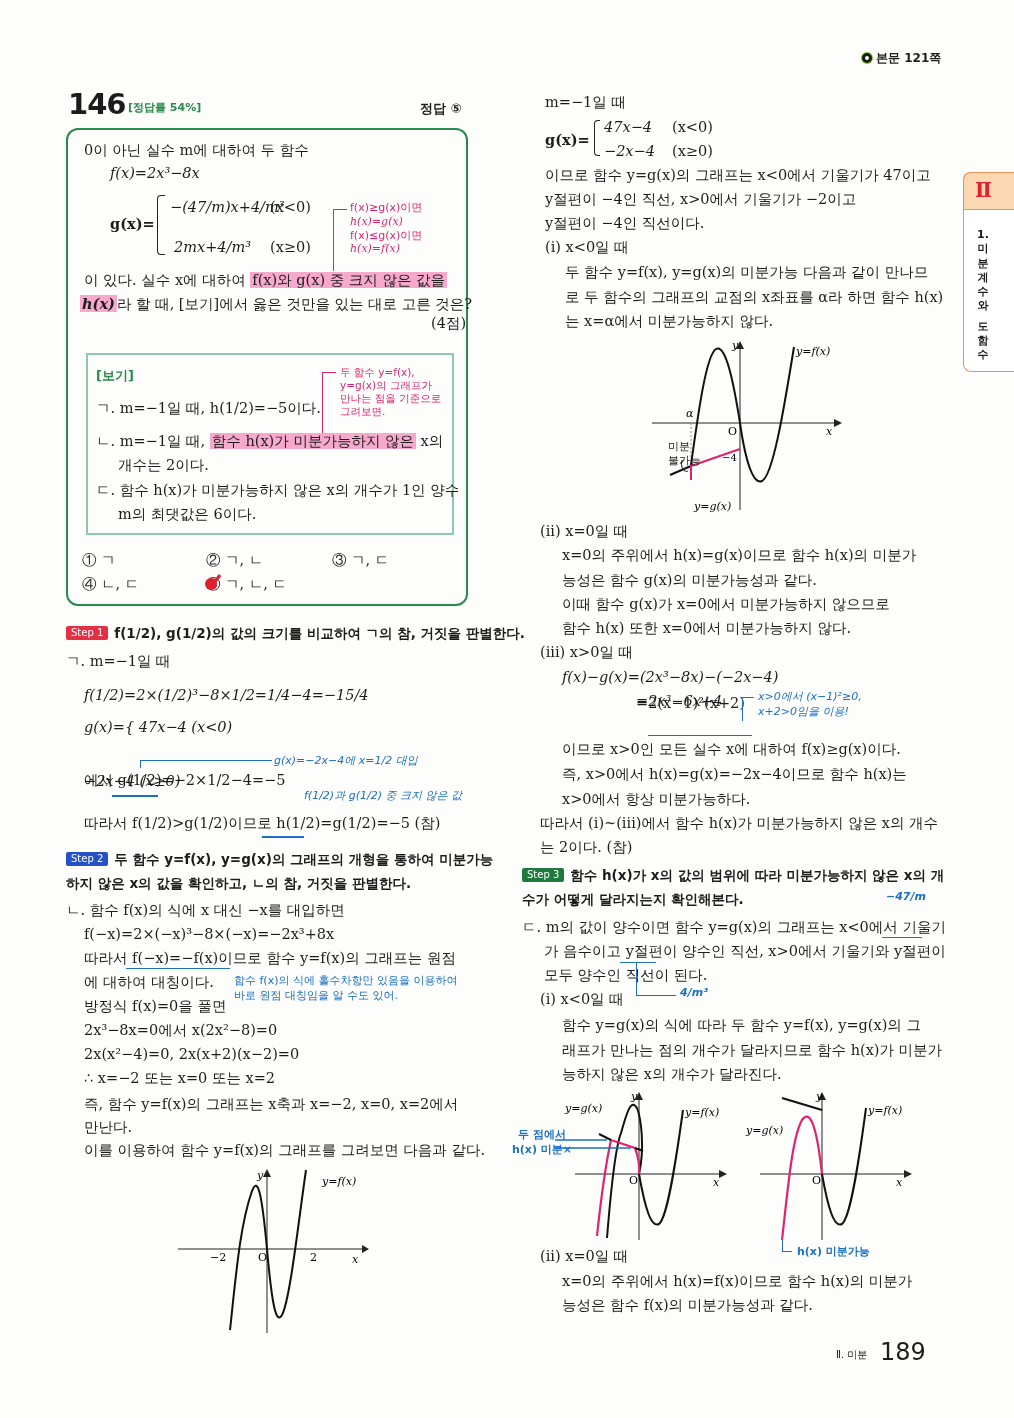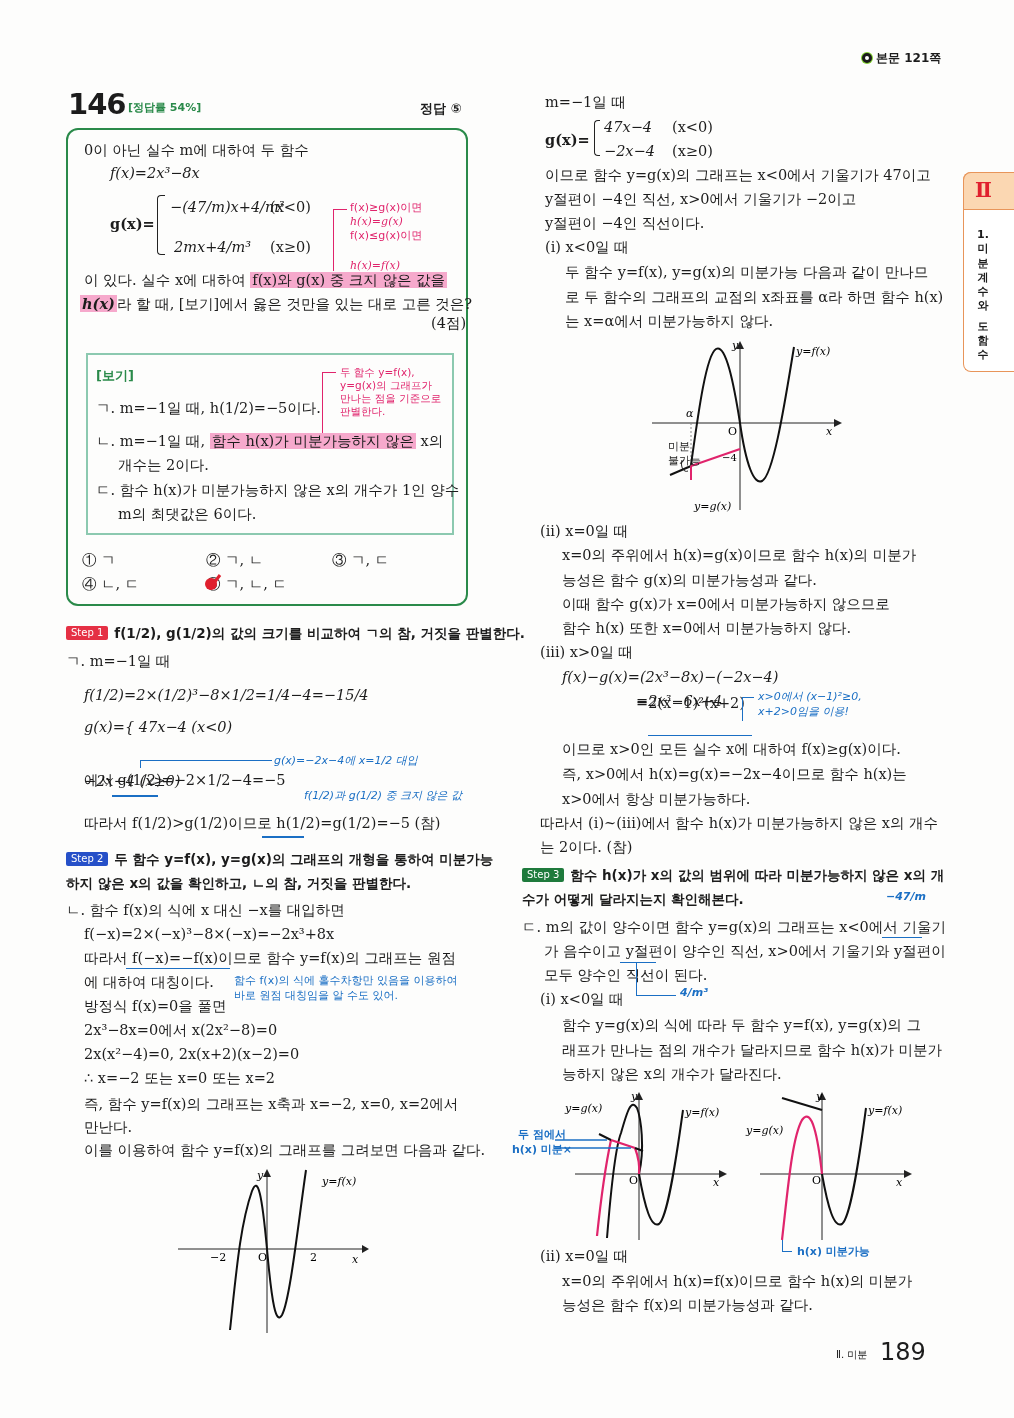--- a/index.html
+++ b/index.html
@@ -43,40 +43,40 @@
 <div class="line" style="left:170px; top:200px; font-style:italic;">−(47/m)x+4/m³</div>
 <div class="line" style="left:270px; top:200px;">(x&lt;0)</div>
 <div class="line" style="left:174px; top:240px; font-style:italic;">2mx+4/m³</div>
 <div class="line" style="left:270px; top:240px;">(x≥0)</div>
 
 <div class="abs" style="left:333px; top:209px; width:14px; height:62px; border-left:1.5px solid #e0246c; border-top:1.5px solid #e0246c;"></div>
 <div class="abs ann-red" style="left:350px; top:201px;">
   <div>f(x)≥g(x)이면</div>
   <div style="font-family:'DejaVu Serif',serif; font-style:italic;">h(x)=g(x)</div>
   <div>f(x)≤g(x)이면</div>
-  <div style="font-family:'DejaVu Serif',serif; font-style:italic;margin-top:17px;">h(x)=f(x)</div>
+  <div style="font-family:'DejaVu Serif',serif; font-style:italic;">h(x)=f(x)</div>
 </div>
 
 <div class="line" style="left:84px; top:273px;">
   <span>이 있다. 실수 x에 대하여 </span><span class="hl">f(x)와 g(x) 중 크지 않은 값을</span>
 </div>
 <div class="line" style="left:80px; top:297px;">
   <span class="hl" style="font-style:italic; font-weight:bold;">h(x)</span><span>라 할 때, [보기]에서 옳은 것만을 있는 대로 고른 것은?</span>
 </div>
 <div class="line" style="left:422px; top:316px;margin-left:9px;">(4점)</div>
 
 <div class="abs" id="bogi-box"></div>
 <div class="line sans bold" style="left:96px; top:369px; color:#2a8a4a; font-size:13px;">[보기]</div>
 <div class="line" style="left:96px; top:401px;">ㄱ. m=−1일 때, h(1/2)=−5이다.</div>
 <div class="abs" style="left:322px; top:372px; width:14px; height:64px; border-left:1.5px solid #e0246c; border-top:1.5px solid #e0246c;"></div>
 <div class="abs ann-red" style="left:340px; top:366px; font-size:10.5px;">
   <div>두 함수 y=f(x),</div>
   <div>y=g(x)의 그래프가</div>
   <div>만나는 점을 기준으로</div>
-  <div>판별한다.</div>
+  <div>그려보면.</div>
 </div>
 <div class="line" style="left:96px; top:434px;">
   <span>ㄴ. m=−1일 때, </span><span class="hl">함수 h(x)가 미분가능하지 않은</span><span> x의</span>
 </div>
 <div class="line" style="left:118px; top:458px;">개수는 2이다.</div>
 <div class="line" style="left:96px; top:483px;">ㄷ. 함수 h(x)가 미분가능하지 않은 x의 개수가 1인 양수</div>
 <div class="line" style="left:118px; top:507px;">m의 최댓값은 6이다.</div>
 
 <div class="line" style="left:82px; top:553px;">① ㄱ</div>
 <div class="line" style="left:206px; top:553px;">② ㄱ, ㄴ</div>

